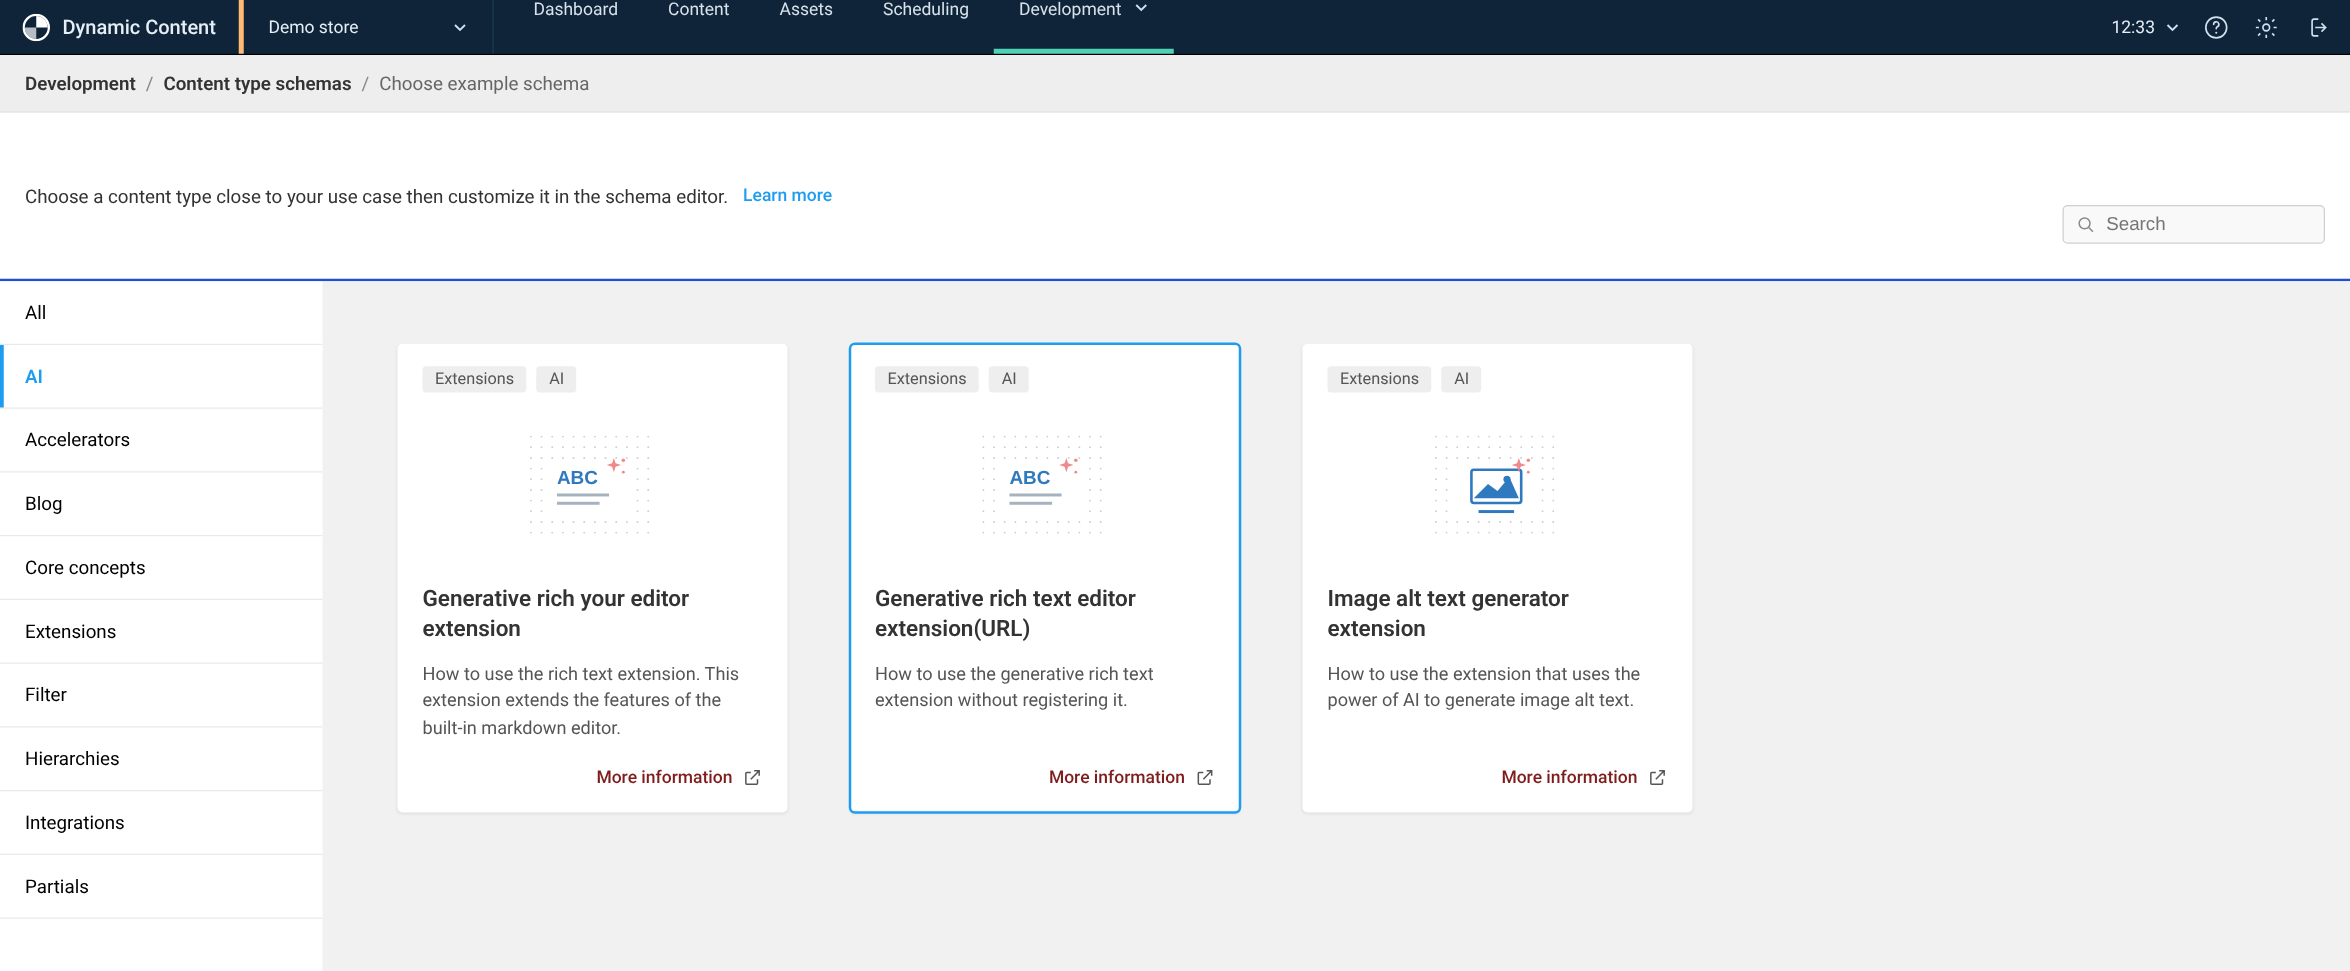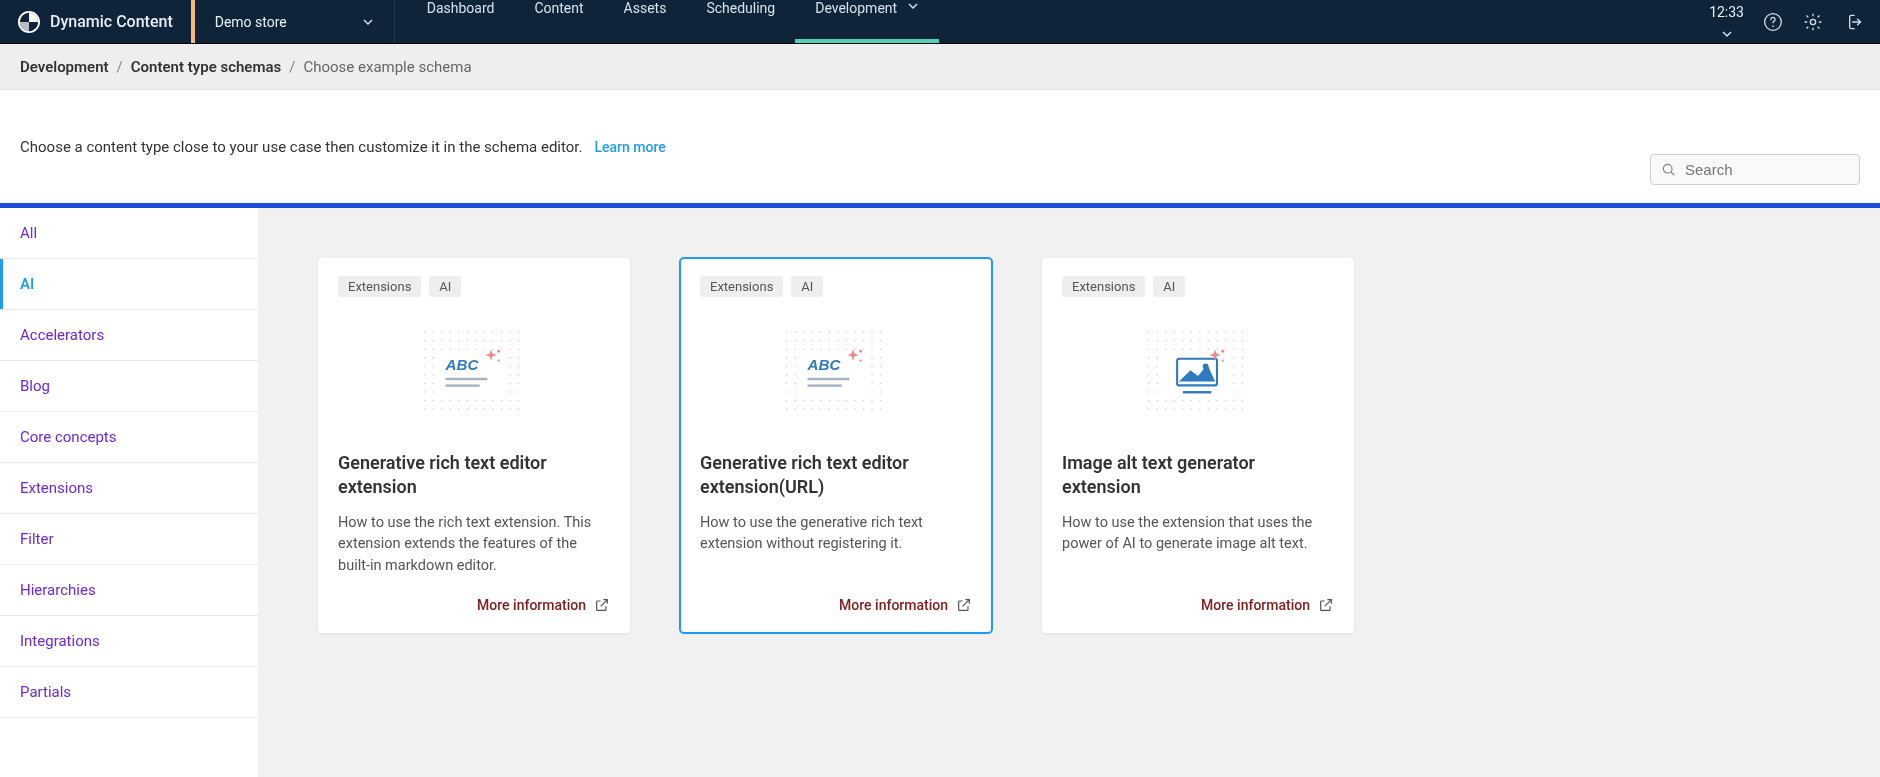--- a/index.html
+++ b/index.html
@@ -8,55 +8,55 @@
     
     .topbar { background: #0f2438; height: 44px; display: flex; align-items: center; color: #e6eef6; border-bottom: 1px solid #000; }
     .brand { display: flex; align-items: center; gap: 10px; padding: 0 18px; height: 100%; border-right: 4px solid #fdba74; }
     .brand-logo { width: 22px; height: 22px; }
     .brand-name { font-weight: 500; font-size: 16px; white-space: nowrap; }
     .hub-switch { display: flex; align-items: center; gap: 12px; padding: 0 20px; height: 100%; border-right: 1px solid #1d3a54; min-width: 200px; justify-content: space-between; cursor: pointer; }
     .nav-tabs { display: flex; height: 100%; margin-left: 12px; }
     .nav-tab { display: flex; align-items: flex-start; padding: 0 20px; height: 100%; cursor: pointer; color: #d7e2ec; position: relative; gap: 10px; }
     .nav-tab.active::after { content: ""; position: absolute; left: 0; right: 0; bottom: 0; height: 4px; background: #50d0b4; }
     .topbar-right { margin-left: auto; display: flex; align-items: center; gap: 18px; padding: 0 16px; height: 100%; }
-    .clock { display: flex; align-items: center; gap: 8px; cursor: pointer; flex-direction: column; }
+    .clock { display: flex; align-items: center; gap: 8px; cursor: pointer; }
     .icon-btn { display: inline-flex; align-items: center; justify-content: center; width: 22px; height: 22px; cursor: pointer; color: #cfe0ef; }
 
     
     .subheader { background: #eeeeee; height: 46px; display: flex; align-items: center; padding: 0 20px; border-bottom: 1px solid #e3e3e3; }
     .breadcrumb { display: flex; align-items: center; gap: 8px; font-size: 15px; }
     .crumb-link { color: #333; font-weight: 600; cursor: pointer; }
     .crumb-sep { color: #888; }
     .crumb-current { color: #666; }
     .subheader-actions { margin-left: auto; display: flex; align-items: center; gap: 18px; }
     .btn-text { background: none; border: none; font-size: 15px; cursor: pointer; color: #333; }
     .btn-primary { background: #1e9cf0; border: none; color: #fff; font-size: 15px; padding: 8px 16px; border-radius: 4px; cursor: pointer; font-weight: 500; }
 
     
-    .info-row { display: flex; align-items: center; padding: 18px 20px; border-bottom: 5px solid #1d4ed8; }
+    .info-row { display: flex; align-items: center; padding: 28px 20px; border-bottom: 2px solid #1d4ed8; }
     .info-text { font-size: 15px; color: #333; }
     .learn-link { color: #1e9cf0; margin-left: 12px; cursor: pointer; font-weight: 500; }
     .search-box { margin-left: auto; display: flex; align-items: center; border: 1px solid #cfcfcf; border-radius: 4px; padding: 6px 10px; width: 210px; gap: 8px; background: #f9f9f9; margin-top: 46px; }
     .search-box input { border: none; outline: none; background: transparent; font-size: 15px; flex: 1; }
 
     
     .main { display: flex; min-height: calc(100vh - 44px - 46px - 67px); }
     .sidebar { width: 258px; flex-shrink: 0; background: #fff; }
-    .sidebar-item { padding: 16px 20px; border-bottom: 1px solid #e9e9e9; cursor: pointer; font-size: 15px; color: #6d28d9; }
+    .sidebar-item { padding: 16px 20px; border-bottom: 1px solid #e9e9e9; cursor: pointer; font-size: 15px; color: #000000; }
     .sidebar-item:first-child { border-top: none; }
     .sidebar-item.selected { color: #1e9cf0; font-weight: 600; position: relative; }
     .sidebar-item.selected::before { content: ""; position: absolute; left: 0; top: 0; bottom: 0; width: 3px; background: #1e9cf0; }
 
     .content-area { flex: 1; background: #f1f1f1; padding: 50px 60px; }
     .cards { display: flex; gap: 50px; }
     .card { width: 312px; background: #fff; border-radius: 4px; padding: 18px 20px 20px; box-shadow: 0 1px 3px rgba(0,0,0,0.08); display: flex; flex-direction: column; cursor: pointer; }
     .card.selected { outline: 2px solid #1e9cf0; outline-offset: -1px; }
     .card-tags { display: flex; gap: 8px; }
     .tag { background: #eee; color: #555; font-size: 13px; padding: 3px 10px; border-radius: 3px; }
-    .card-illustration { height: 130px; display: flex; align-items: center; justify-content: center; margin: 12px 0; font-style: italic; }
+    .card-illustration { height: 130px; display: flex; align-items: center; justify-content: center; margin: 12px 0; }
     .card-title { font-size: 18px; font-weight: 600; color: #333; margin-bottom: 12px; line-height: 1.35; }
     .card-desc { font-size: 14.5px; color: #555; line-height: 1.5; flex: 1; }
     .card-footer { display: flex; justify-content: flex-end; align-items: center; gap: 8px; margin-top: 20px; color: #7f1d1d; font-weight: 500; cursor: pointer; }
 
     svg { display: block; }
   </style>
 </head>
 <body>
 
 <div class="topbar">
@@ -301,21 +301,21 @@
               <text x="28" y="46" font-family="sans-serif" font-size="16" font-weight="600" fill="#2f7abf">ABC</text>
               <rect x="28" y="54" width="44" height="2.5" fill="#a6b2bf"></rect>
               <rect x="28" y="61" width="36" height="2.5" fill="#a6b2bf"></rect>
               <g transform="translate(70,24)" fill="#f08a8a">
                 <path d="M6 0 L7.5 4.5 L12 6 L7.5 7.5 L6 12 L4.5 7.5 L0 6 L4.5 4.5 Z"></path>
                 <circle cx="14" cy="2" r="1.5"></circle>
                 <circle cx="14" cy="12" r="1.2"></circle>
               </g>
             </svg>
           </div>
-          <div class="card-title">Generative rich text editor extension</div>
+          <div class="card-title">Generative rich your editor extension</div>
           <div class="card-desc">How to use the rich text extension. This extension extends the features of the built-in markdown editor.</div>
           <div class="card-footer">
             <span>More information</span>
             <span>
               <svg width="16" height="16" viewBox="0 0 24 24">
                 <path d="M14 4h6v6M20 4L10 14" stroke="#555" stroke-width="1.8" fill="none"></path>
                 <path d="M18 14v5a1 1 0 0 1-1 1H5a1 1 0 0 1-1-1V7a1 1 0 0 1 1-1h5" stroke="#555" stroke-width="1.8" fill="none"></path>
               </svg>
             </span>
           </div>

